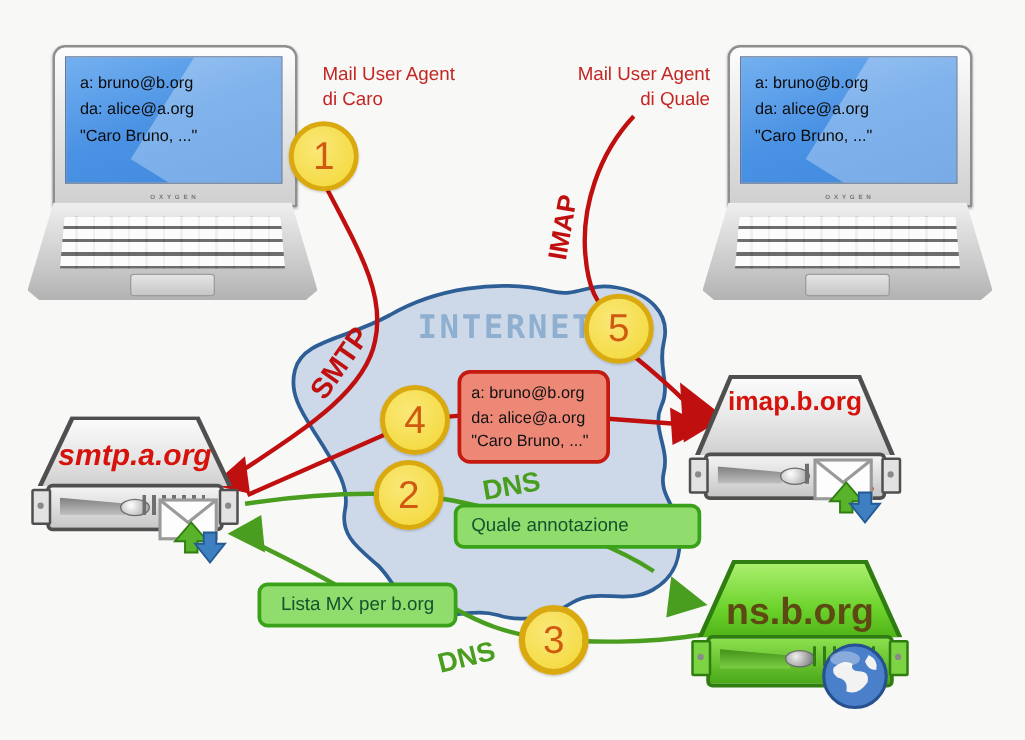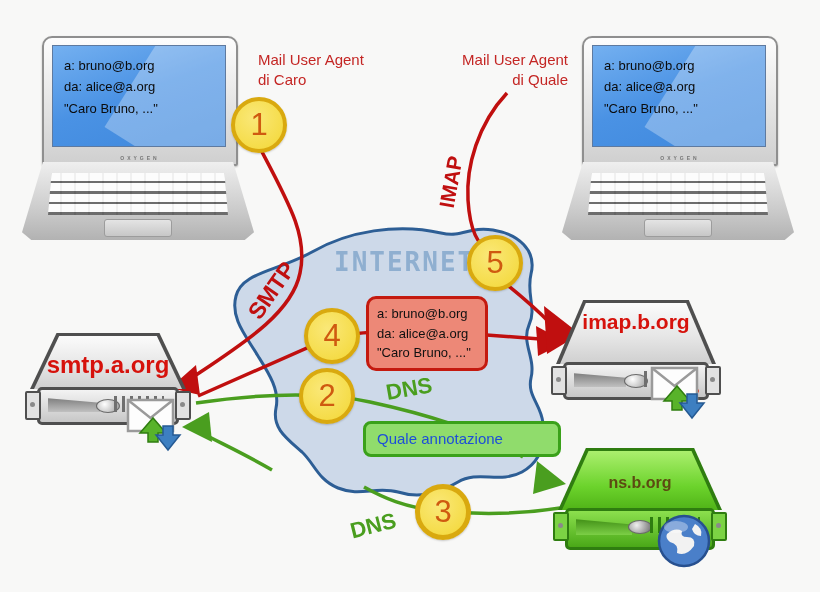--- a/index.html
+++ b/index.html
@@ -77,22 +77,22 @@
     font-weight:bold;font-size:26px;letter-spacing:2px;color:#8fafd0;}
   .step-circle{position:absolute;width:56px;height:56px;box-sizing:border-box;
     border-radius:50%;border:4px solid #d9a90f;
     background:radial-gradient(circle at 40% 35%,#fae878,#f3d735);
     display:flex;align-items:center;justify-content:center;
     font-size:31px;color:#cf5a10;box-shadow:0 1px 2px rgba(0,0,0,.2);}
   .msg-box{position:absolute;left:366px;top:296px;width:122px;box-sizing:border-box;
     background:#ed8877;border:3px solid #c41a0f;border-radius:10px;
     padding:5px 8px;font-size:13px;line-height:1.5;color:#111;white-space:nowrap;}
   .dns-box{position:absolute;box-sizing:border-box;background:#90dc6c;
-    border:3px solid #3aa11a;border-radius:8px;color:#1d4ed8;font-size:15px;
-    padding:5px 11px;line-height:1.35;white-space:nowrap;margin-top:18px;}
+    border:3px solid #3aa11a;border-radius:8px;color:#14532d;font-size:15px;
+    padding:5px 11px;line-height:1.35;white-space:nowrap;}
 
   svg.wires{position:absolute;left:0;top:0;}
 </style>
 </head>
 <body>
 
 <div class="canvas">
 
   <div class="laptop" style="left:22px;top:36px;">
     <div class="lt-lid">
@@ -168,21 +168,21 @@
 
   <div class="red-note" style="left:258px;top:50px;width:132px;text-align:left;">
     <div>Mail User Agent</div>
     <div>di Caro</div>
   </div>
   <div class="red-note" style="left:442px;top:50px;width:126px;text-align:right;">
     <div>Mail User Agent</div>
     <div>di Quale</div>
   </div>
 
-  <div class="server" style="left:30px;top:333px;width:156px;height:95px;">
+  <div class="server" style="left:30px;top:333px;width:156px;height:95px;font-style:italic;">
     <div class="sv-top-outer" style="height:56px;"></div>
     <div class="sv-top-inner" style="height:53px;"></div>
     <div class="sv-name" style="top:19px;font-size:24px;">smtp.a.org</div>
     <div class="sv-body" style="top:54px;height:32px;">
       <div class="sv-slot"></div>
       <div class="sv-btn"></div>
       <div class="sv-vents"></div>
       <div class="sv-led"></div>
     </div>
     <div class="sv-ear" style="left:-5px;top:58px;"></div>
@@ -201,21 +201,21 @@
       <div class="sv-vents"></div>
       <div class="sv-led"></div>
     </div>
     <div class="sv-ear" style="left:-5px;top:66px;"></div>
     <div class="sv-ear" style="right:-5px;top:66px;"></div>
   </div>
 
   <div class="server green" style="left:558px;top:448px;width:164px;height:105px;">
     <div class="sv-top-outer" style="height:62px;"></div>
     <div class="sv-top-inner" style="height:59px;"></div>
-    <div class="sv-name" style="top:26px;font-size:16px;">ns.b.org</div>
+    <div class="sv-name" style="top:26px;font-size:30px;">ns.b.org</div>
     <div class="sv-body" style="top:60px;height:36px;">
       <div class="sv-slot" style="width:56px;height:17px;"></div>
       <div class="sv-btn"></div>
       <div class="sv-vents"></div>
       <div class="sv-led"></div>
     </div>
     <div class="sv-ear" style="left:-5px;top:64px;"></div>
     <div class="sv-ear" style="right:-5px;top:64px;"></div>
   </div>
 
@@ -247,20 +247,21 @@
 
   <div class="msg-box">
     <div>a: bruno@b.org</div>
     <div>da: alice@a.org</div>
     <div>"Caro Bruno, ..."</div>
   </div>
 
   <div class="dns-box" style="left:363px;top:403px;width:198px;">
     <div>Quale annotazione</div>
   </div>
+  <div class="dns-box" style="left:206px;top:466px;width:160px;text-align:center;">Lista MX per b.org</div>
 
   <div class="step-circle" style="left:231px;top:97px;">1</div>
   <div class="step-circle" style="left:299px;top:368px;">2</div>
   <div class="step-circle" style="left:415px;top:484px;border-width:5px;">3</div>
   <div class="step-circle" style="left:304px;top:308px;">4</div>
   <div class="step-circle" style="left:467px;top:235px;">5</div>
 
 </div>
 
 </body></html>

